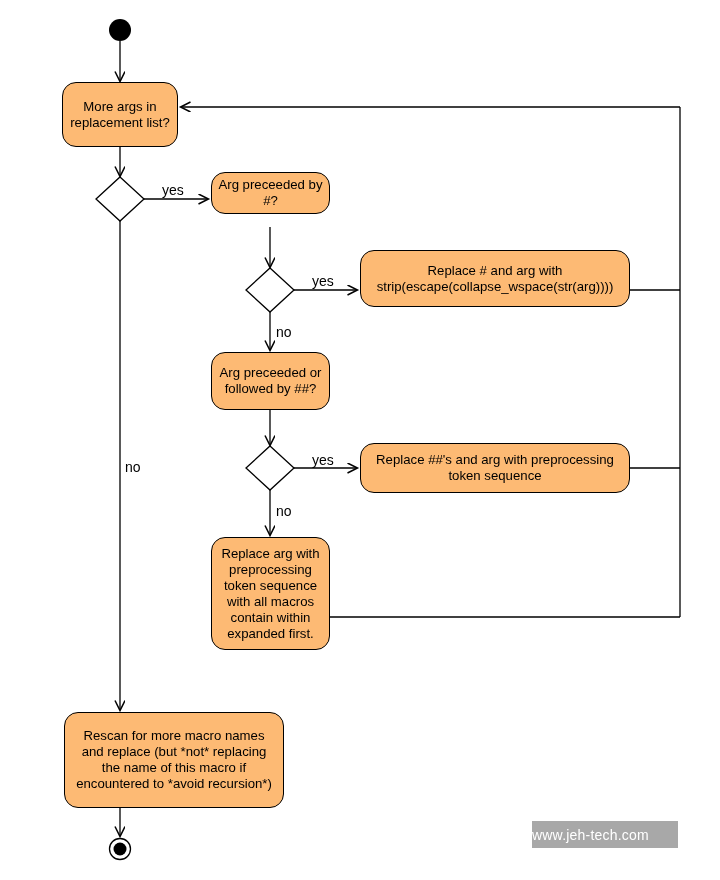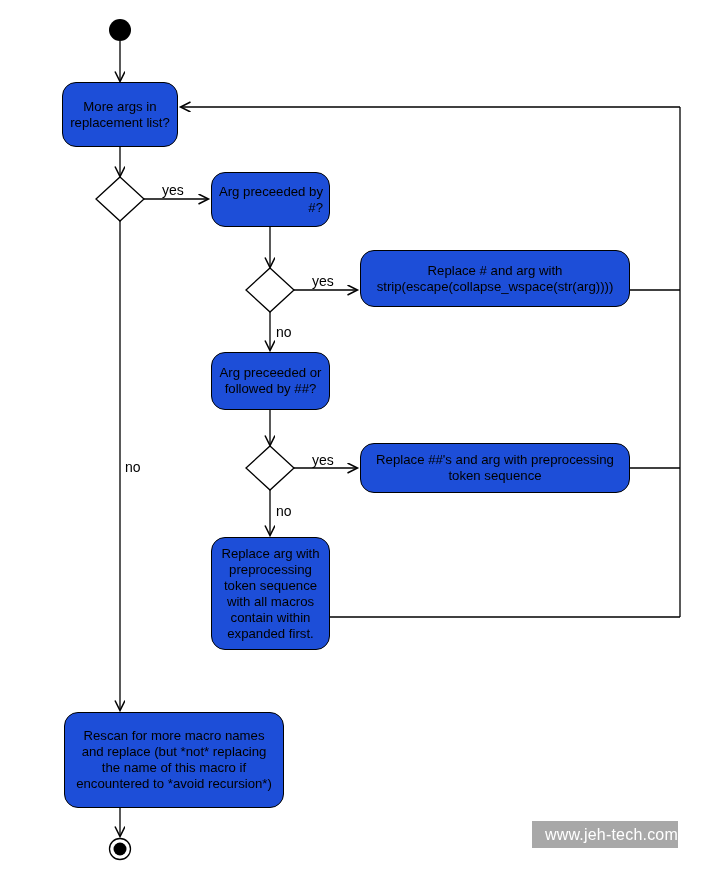--- a/index.html
+++ b/index.html
@@ -19,21 +19,21 @@
     position: absolute;
     top: 0; left: 0;
     width: 720px;
     height: 880px;
   }
   .node {
     position: absolute;
     box-sizing: border-box;
     border: 1.3px solid #000000;
     border-radius: 14px;
-    background: #1d4ed8;
+    background: #fdba74;
     display: flex;
     align-items: center;
     justify-content: center;
     text-align: center;
     color: #000000;
     font-size: 13.2px;
     line-height: 16px;
     padding: 16px 6px;
   }
   .node span { display: block; }
@@ -41,24 +41,24 @@
     position: absolute;
     color: #000000;
     font-size: 14px;
     line-height: 14px;
     white-space: nowrap;
   }
   .watermark {
     position: absolute;
     background: #a8a8a8;
     color: #ffffff;
-    font-size: 16px;
+    font-size: 14px;
     display: flex;
     align-items: center;
-    justify-content: flex-end;
+    justify-content: flex-start;
     letter-spacing: 0.2px;
   }
 </style>
 </head>
 <body>
 
 <div id="canvas">
 
   <svg class="layer" viewBox="0 0 720 880" xmlns="http://www.w3.org/2000/svg">
     <defs>
@@ -111,21 +111,21 @@
 
       <circle cx="120" cy="849" r="10.5" fill="#ffffff"></circle>
       <circle cx="120" cy="849" r="6.5" fill="#000000" stroke="none"></circle>
     </g>
   </svg>
 
   <div class="node" style="left:62px; top:82px; width:116px; height:65px;">
     <span>More args in replacement list?</span>
   </div>
 
-  <div class="node" style="left:211px; top:172px; width:119px; height:55px;text-align:right;">
+  <div class="node" style="left:211px; top:172px; width:119px; height:42px;">
     <span>Arg preceeded by #?</span>
   </div>
 
   <div class="node" style="left:360px; top:250px; width:270px; height:57px;">
     <span>Replace # and arg with strip(escape(collapse_wspace(str(arg))))</span>
   </div>
 
   <div class="node" style="left:211px; top:352px; width:119px; height:58px;text-align:center;">
     <span>Arg preceeded or followed by ##?</span>
   </div>

